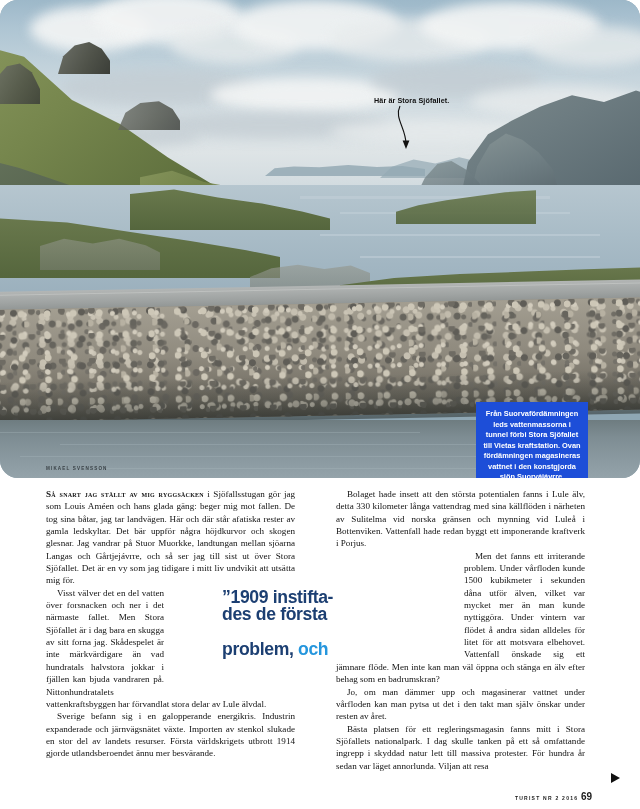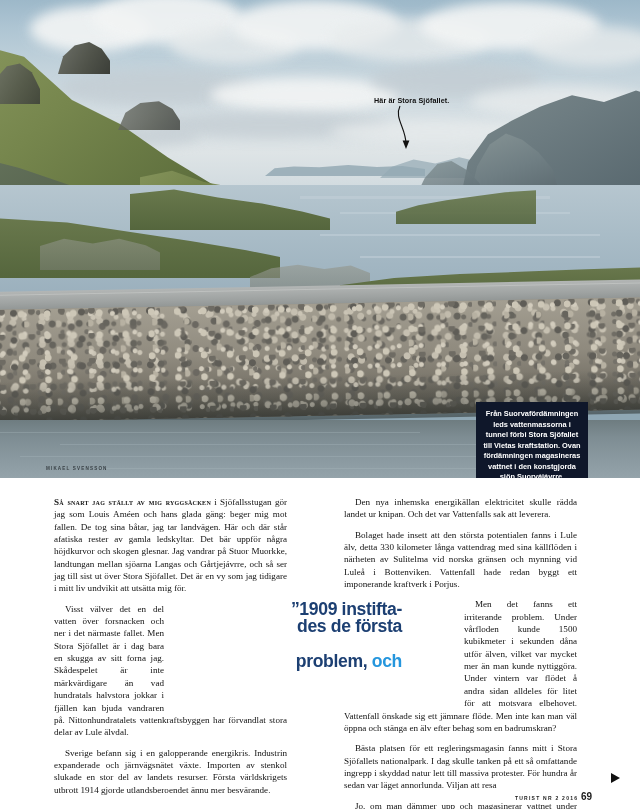--- a/index.html
+++ b/index.html
@@ -17,20 +17,21 @@
   }
 
   
   .photo {
     position: absolute;
     left: 0; top: 0;
     width: 640px;
     height: 478px;
     overflow: hidden;
     background: #8fa7b4;
+    border-radius: 18px;
   }
 
   
   .sky {
     position: absolute;
     left: 0; top: 0; width: 640px; height: 196px;
     background:
       linear-gradient(to bottom,
         #9db8c9 0%,
         #aec5d3 14%,
@@ -174,21 +175,21 @@
   }
   .annoArrow { position: absolute; }
 
   
   .capbox {
     position: absolute;
     left: 476px;
     top: 402px;
     width: 112px;
     padding: 7px 6px 8px 6px;
-    background: #0f172a;
+    background: #1d4ed8;
     color: #ffffff;
     font-family: "Liberation Sans", sans-serif;
     font-weight: bold;
     font-size: 7.4px;
     line-height: 1.42;
     text-align: center;
     box-sizing: border-box;
   }
 
   
@@ -215,21 +216,21 @@
     position: absolute;
     top: 0;
     font-size: 9.1px;
     line-height: 12.35px;
     text-align: justify;
     color: #111;
   }
   .colL { left: 46px;  width: 249px; }
   .colR { left: 336px; width: 249px; }
 
-  .col p { margin: 8px; text-indent: 11px; }
+  .col p { margin: 0; text-indent: 11px; }
   .col p.noind { text-indent: 0; }
 
   .lead {
     font-variant: small-caps;
     font-weight: bold;
     letter-spacing: .25px;
   }
 
   
   .quotefloat {
@@ -242,31 +243,30 @@
   .quotefloatR {
     float: left;
     width: 128px;
     height: 101px;
     margin: 0;
   }
 
   
   .pullquote {
     position: absolute;
-    left: 237px;
+    left: 222px;
     top: 589px;
     width: 165px;
     font-family: "Liberation Sans", sans-serif;
     font-weight: bold;
     font-size: 17.6px;
     line-height: 17.2px;
     letter-spacing: -.35px;
-    text-align: right;
+    text-align: left;
     color: #1c3f72;
-    margin-top: 12px;
   }
   .pq-accent { color: #2596dd; }
 
   
   .footer {
     position: absolute;
     left: 0;
     top: 791px;
     width: 640px;
     height: 14px;
@@ -392,26 +392,25 @@
 <div class="cols">
 
   <div class="col colL">
     <p class="noind"><span class="lead">Så snart jag ställt av mig ryggsäcken</span><span> i Sjöfallsstugan gör jag som Louis Améen och hans glada gäng: beger mig mot fallen. De tog sina båtar, jag tar landvägen. Här och där står afatiska rester av gamla ledskyltar. Det bär uppför några höjdkurvor och skogen glesnar. Jag vandrar på Stuor Muorkke, landtungan mellan sjöarna Langas och Gårtjejávrre, och så ser jag till sist ut över Stora Sjöfallet. Det är en vy som jag tidigare i mitt liv undvikit att utsätta mig för.</span></p>
     <div class="quotefloat"></div>
     <p>Visst välver det en del vatten över forsnacken och ner i det närmaste fallet. Men Stora Sjöfallet är i dag bara en skugga av sitt forna jag. Skådespelet är inte märkvärdigare än vad hundratals halvstora jokkar i fjällen kan bjuda vandraren på. Nittonhundratalets vattenkraftsbyggen har förvandlat stora delar av Lule älvdal.</p>
     <p>Sverige befann sig i en galopperande energikris. Industrin expanderade och järnvägsnätet växte. Importen av stenkol slukade en stor del av landets resurser. Första världskrigets utbrott 1914 gjorde utlandsberoendet ännu mer besvärande.</p>
   </div>
 
   <div class="col colR">
-    <p>Den nya inhemska energikällan elektricitet skulle rädda landet ur knipan. Och det var Vattenfalls sak att leverera.</p>
     <p>Bolaget hade insett att den största potentialen fanns i Lule älv, detta 330 kilometer långa vattendrag med sina källflöden i närheten av Sulitelma vid norska gränsen och mynning vid Luleå i Bottenviken. Vattenfall hade redan byggt ett imponerande kraftverk i Porjus.</p>
     <div class="quotefloatR"></div>
     <p>Men det fanns ett irriterande problem. Under vårfloden kunde 1500 kubikmeter i sekunden dåna utför älven, vilket var mycket mer än man kunde nyttiggöra. Under vintern var flödet å andra sidan alldeles för litet för att motsvara elbehovet. Vattenfall önskade sig ett jämnare flöde. Men inte kan man väl öppna och stänga en älv efter behag som en badrumskran?</p>
+    <p>Jo, om man dämmer upp och magasinerar vattnet under vårfloden kan man pytsa ut det i den takt man själv önskar under resten av året.</p>
     <p>Bästa platsen för ett regleringsmagasin fanns mitt i Stora Sjöfallets nationalpark. I dag skulle tanken på ett så omfattande ingrepp i skyddad natur lett till massiva protester. För hundra år sedan var läget annorlunda. Viljan att resa</p>
-    <p>Jo, om man dämmer upp och magasinerar vattnet under vårfloden kan man pytsa ut det i den takt man själv önskar under resten av året.</p>
   </div>
 </div>
 
 <div class="pullquote">
   <span>”1909 instifta-</span><br>
   <span>des de första</span><br>
   <br>
   <span>problem, </span><span class="pq-accent">och</span><br>
   <br>
 </div>

